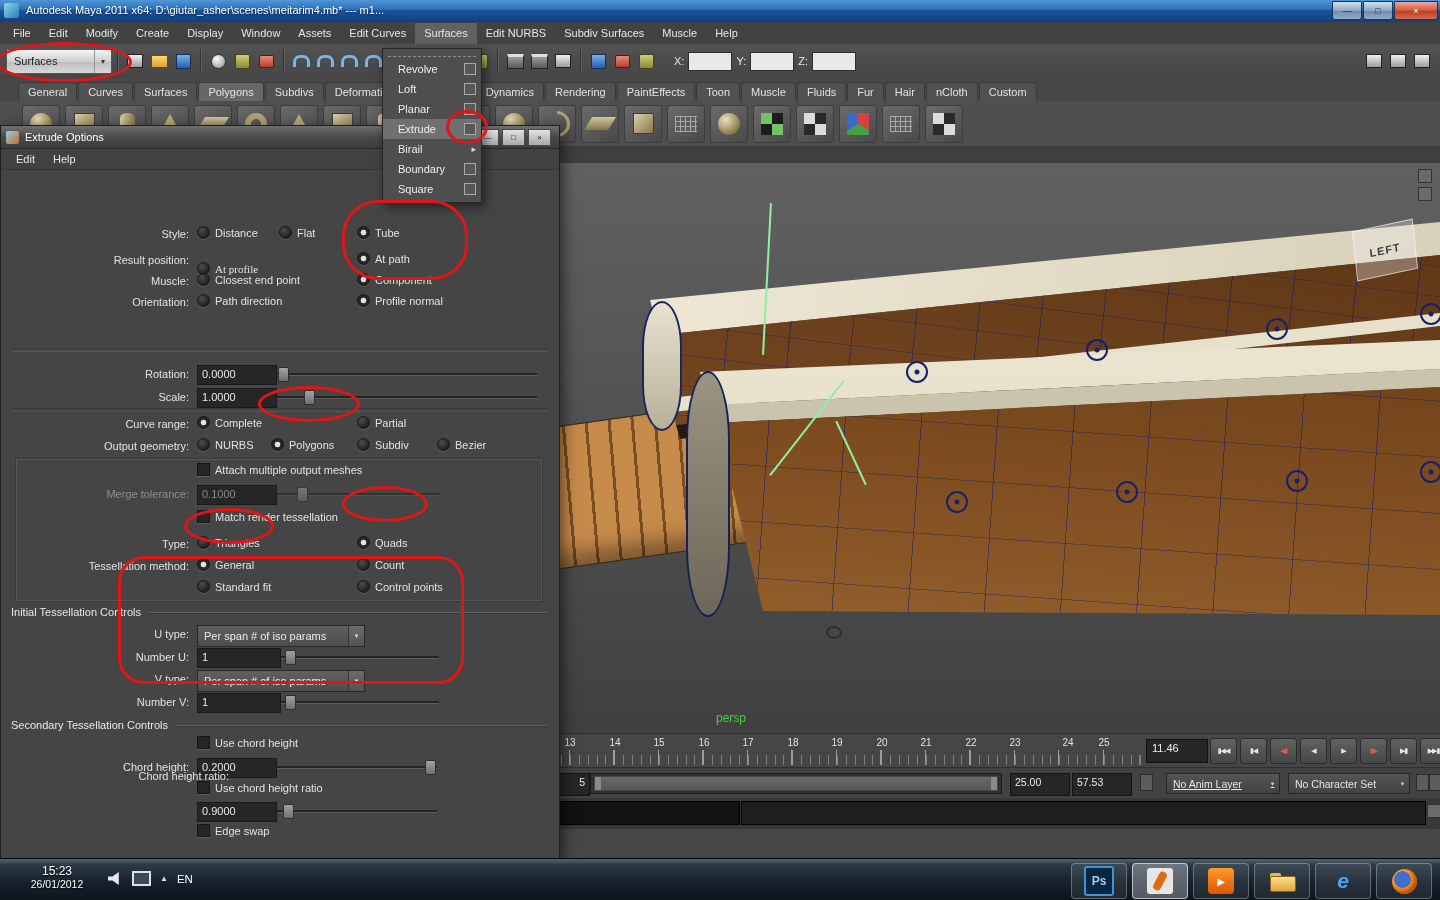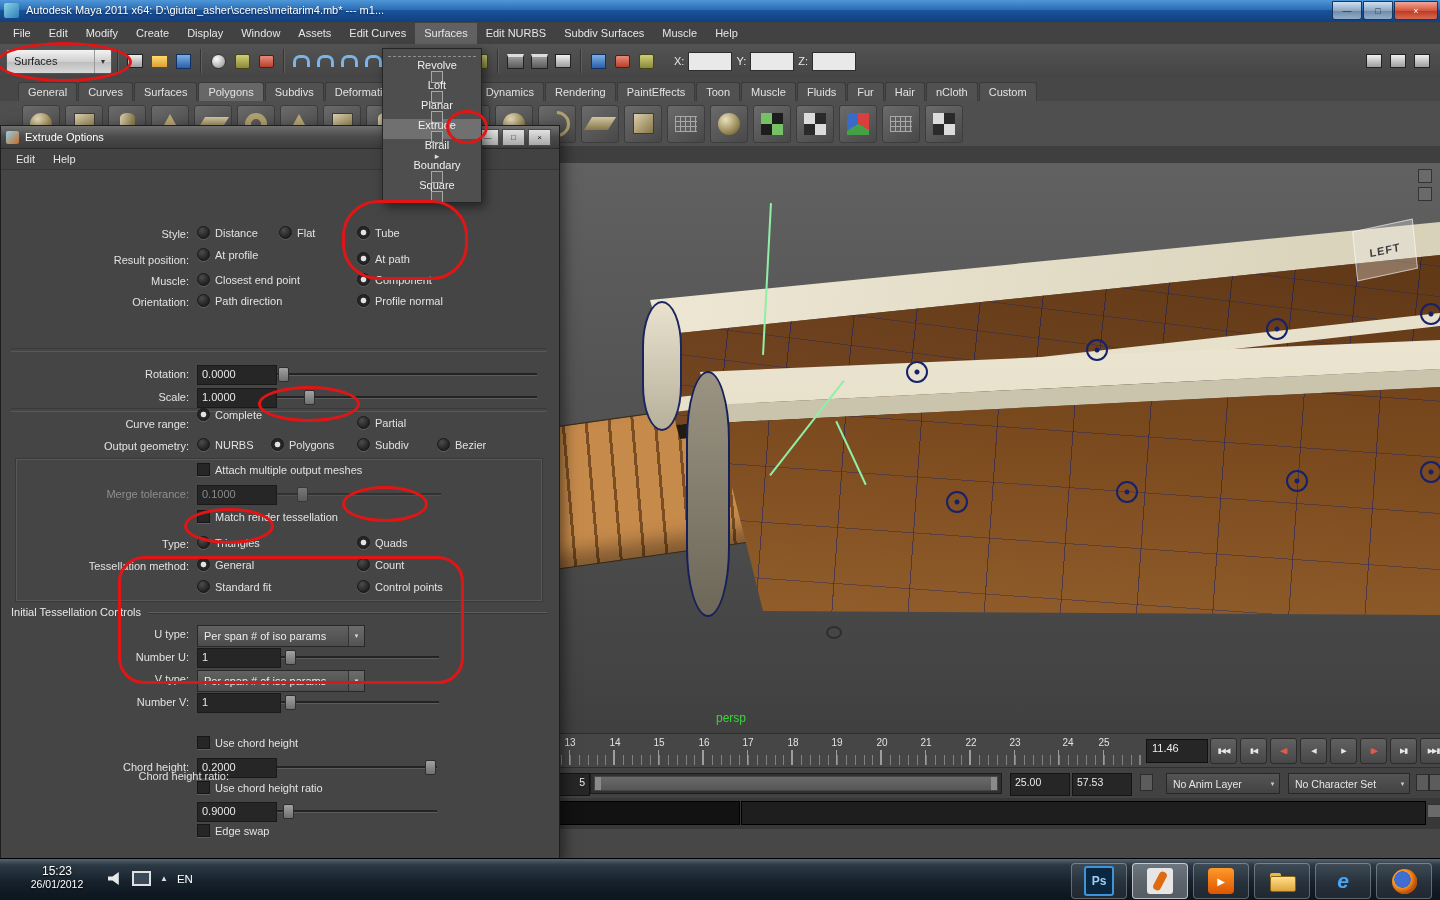--- a/index.html
+++ b/index.html
@@ -107,21 +107,21 @@
   .ddl .dtxt{flex:1;padding:0 6px;white-space:nowrap;overflow:hidden;}
   .ddl .darr{width:15px;align-self:stretch;border-left:1px solid #333;background:linear-gradient(#6c6c6c,#535353);display:flex;align-items:center;justify-content:center;font-size:7px;color:#ddd;}
   .frame-lbl{position:absolute;left:10px;right:12px;display:flex;align-items:center;gap:7px;color:#e8e8e8;}
   .frame-lbl::after{content:"";flex:1;height:1px;background:#5e5e5e;box-shadow:0 1px 0 #383838;}
   .gbox{position:absolute;border:1px solid #393939;box-shadow:inset 0 0 0 1px #575757;}
   .hsep{position:absolute;left:10px;right:12px;height:2px;border-top:1px solid #3a3a3a;border-bottom:1px solid #585858;}
   .dbtn{position:absolute;height:26px;background:linear-gradient(#6b6b6b,#505050);border:1px solid #2c2c2c;border-radius:2px;color:#f0f0f0;display:flex;align-items:center;justify-content:center;}
   
   .menu{left:382px;top:48px;width:98px;background:#4e4e4e;border:1px solid #262626;box-shadow:3px 4px 10px rgba(0,0,0,.5);z-index:60;padding-bottom:3px;}
   .tear{height:5px;border-bottom:1px dashed #8d8d8d;margin:2px 5px;}
-  .mrow{height:20px;display:flex;align-items:center;justify-content:space-between;padding:0 5px 0 15px;color:#efefef;flex-direction:column;}
+  .mrow{height:20px;display:flex;align-items:center;justify-content:space-between;padding:0 5px 0 15px;color:#efefef;}
   .mrow.hl{background:#707070;}
   .mopt{width:10px;height:10px;border:1px solid #a8a8a8;background:#585858;flex:none;}
   .msub{font-size:9px;color:#ddd;}
   
   .ann{position:absolute;border:3px solid #e01616;z-index:70;pointer-events:none;background:transparent;}
   
   .taskbar{left:0;top:858px;width:1440px;height:42px;background:linear-gradient(180deg,#55646f,#2c3a46 14%,#16212c 55%,#0c141d);border-top:1px solid #000;z-index:80;}
   .clock{position:absolute;left:14px;top:5px;width:86px;text-align:center;color:#fff;text-shadow:0 1px 2px #000;}
   .clock .t1{font-size:12px;} .clock .t2{font-size:10.5px;}
   .tray{position:absolute;left:108px;top:12px;display:flex;align-items:center;gap:9px;color:#eee;}
@@ -437,21 +437,21 @@
   </div>
 
   <div class="abs range">
     <div class="rfld" style="left:546px;top:5px;width:34px;text-align:right;">5</div>
     <div class="rslider">
         <div class="rinner"></div>
       </div>
     <div class="rfld" style="left:1010px;top:5px;width:50px;">25.00</div>
     <div class="rfld" style="left:1072px;top:5px;width:50px;">57.53</div>
     <div class="rico" style="left:1140px;top:6px;"></div>
-    <div class="rdd" style="left:1166px;top:5px;width:112px;">
+    <div class="rdd" style="left:1166px;top:5px;width:112px;text-decoration:underline;">
       <span class="dtxt">No Anim Layer</span>
       <span class="darr">▾</span>
     </div>
     <div class="rdd" style="left:1288px;top:5px;width:120px;">
       <span class="dtxt">No Character Set</span>
       <span class="darr">▾</span>
     </div>
     <div class="rico" style="left:1416px;top:6px;"></div>
     <div class="rico" style="left:1429px;top:6px;"></div>
   </div>
@@ -487,21 +487,21 @@
       <span class="opt" style="left:278px;top:56px;">
           <span class="rad"></span>
           <span>Flat</span>
         </span>
       <span class="opt" style="left:356px;top:56px;">
           <span class="rad sel"></span>
           <span>Tube</span>
         </span>
 
       <span class="lbl" style="top:84px;">Result position:</span>
-      <span class="opt" style="left:196px;top:78px;">
+      <span class="opt" style="left:196px;top:92px;font-family:Liberation Serif, serif;">
           <span class="rad"></span>
           <span>At profile</span>
         </span>
       <span class="opt" style="left:356px;top:82px;">
           <span class="rad sel"></span>
           <span>At path</span>
         </span>
 
       <span class="lbl" style="top:105px;">Muscle:</span>
       <span class="opt" style="left:196px;top:103px;">
@@ -533,21 +533,21 @@
 
       <span class="lbl" style="top:221px;">Scale:</span>
       <span class="fld" style="left:196px;top:218px;width:70px;">1.0000</span>
       <span class="sld" style="left:276px;top:218px;width:260px;">
           <span class="knob" style="left:27px;"></span>
         </span>
 
       <div class="hsep" style="top:238px;"></div>
 
       <span class="lbl" style="top:248px;">Curve range:</span>
-      <span class="opt" style="left:196px;top:238px;">
+      <span class="opt" style="left:196px;top:246px;">
           <span class="rad sel"></span>
           <span>Complete</span>
         </span>
       <span class="opt" style="left:356px;top:246px;">
           <span class="rad"></span>
           <span>Partial</span>
         </span>
 
       <span class="lbl" style="top:270px;">Output geometry:</span>
       <span class="opt" style="left:196px;top:268px;">
@@ -634,20 +634,23 @@
         <span class="dtxt">Per span # of iso params</span>
         <span class="darr">▾</span>
       </div>
 
       <span class="lbl" style="top:526px;">Number V:</span>
       <span class="fld" style="left:196px;top:523px;width:74px;">1</span>
       <span class="sld" style="left:280px;top:523px;width:158px;">
           <span class="knob" style="left:4px;"></span>
         </span>
 
+      <div class="frame-lbl" style="top:549px;">
+          <span>Secondary Tessellation Controls</span>
+        </div>
 
       <span class="opt" style="left:196px;top:566px;">
           <span class="chk"></span>
           <span>Use chord height</span>
         </span>
 
       <span class="lbl" style="top:591px;">Chord height:</span>
       <span class="fld" style="left:196px;top:588px;width:70px;">0.2000</span>
       <span class="sld" style="left:276px;top:588px;width:160px;">
           <span class="knob" style="left:148px;"></span>

